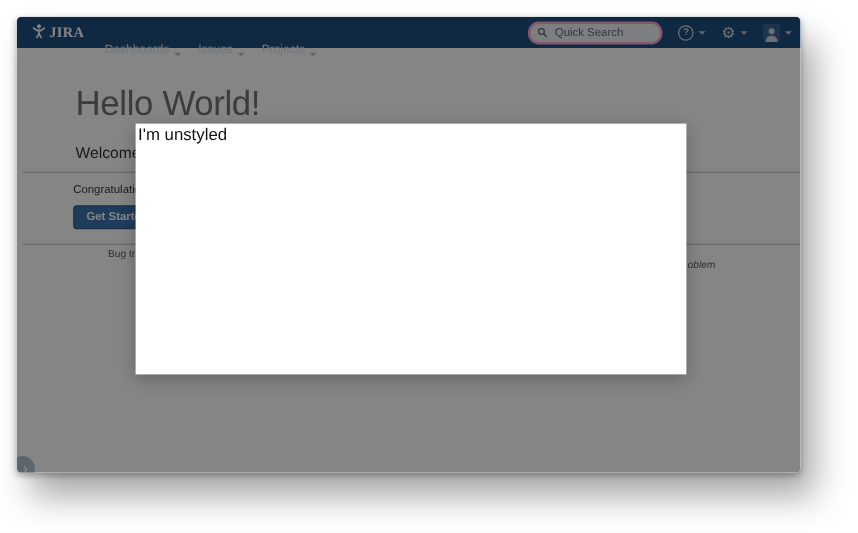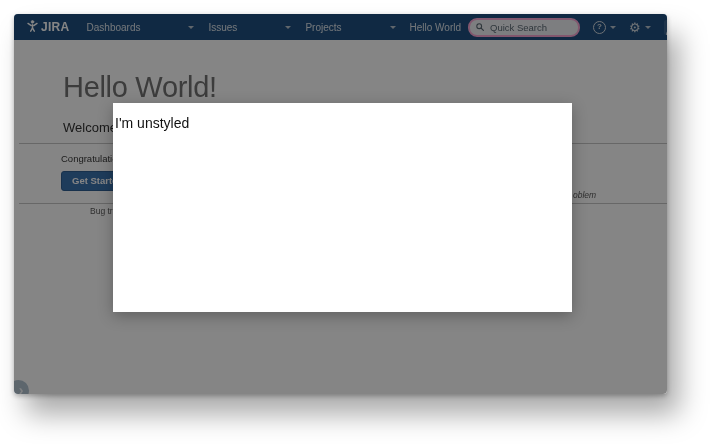--- a/index.html
+++ b/index.html
@@ -3,26 +3,26 @@
 <meta charset="utf-8">
 <style>
   html,body{margin:0;padding:0;background:#ffffff;width:715px;height:444px;overflow:hidden;
     font-family:"Liberation Sans", sans-serif;}
   .window{position:absolute;left:14px;top:14px;width:653px;height:380px;background:#ffffff;
     border-radius:4px;overflow:hidden;
     box-shadow:0 2px 5px rgba(0,0,0,0.28), 12px 20px 28px rgba(0,0,0,0.34);}
   
   .navbar{position:absolute;left:0;top:0;right:0;height:26px;background:#205081;
     display:flex;align-items:center;z-index:1;}
-  .logo{display:flex;align-items:flex-start;margin-left:13px;cursor:pointer;}
+  .logo{display:flex;align-items:flex-start;margin-left:13px;cursor:pointer;font-family:Liberation Serif, serif;}
   .logo svg{display:block;margin-right:3px;}
   .logo-text{color:#ffffff;font-size:12px;font-weight:bold;letter-spacing:0.3px;}
   .nav-items{display:flex;align-items:center;margin-left:10px;}
-  .nav-item{display:flex;align-items:center;color:#dce3ea;font-size:10px;
-    padding:0 7px;height:40px;cursor:pointer;white-space:nowrap;gap:44px;}
+  .nav-item{display:flex;align-items:flex-end;color:#dce3ea;font-size:10px;
+    padding:0 7px;height:40px;cursor:pointer;white-space:nowrap;}
   .caret{width:0;height:0;border-left:3px solid transparent;border-right:3px solid transparent;
     border-top:3px solid #b9c4cf;margin-left:4px;display:inline-block;}
   .create-btn{margin-left:8px;background:#3b73af;color:#ffffff;border:none;border-radius:3px;
     font-family:"Liberation Sans",sans-serif;font-size:9.5px;font-weight:bold;
     padding:4px 9px;cursor:pointer;line-height:1;}
   .nav-right{margin-left:auto;display:flex;align-items:center;margin-right:7px;}
   .search{display:flex;align-items:center;background:rgba(255,255,255,0.93);
     border:2px solid #f9a8d4;border-radius:9px;height:15px;width:96px;padding:0 6px;}
   .search svg{flex:0 0 auto;}
   .search input{border:none;outline:none;background:transparent;width:74px;margin-left:4px;
@@ -42,29 +42,29 @@
   .welcome{position:absolute;left:49px;top:80px;margin:0;font-size:13px;color:#333;}
   .intro-panel{position:absolute;left:5px;right:0;top:103px;height:59px;
     border-top:1px solid #c6c6c6;border-bottom:1px solid #c6c6c6;}
   .congrats{position:absolute;left:42px;top:9px;margin:0;font-size:9.5px;color:#383838;
     white-space:nowrap;}
   .get-started{position:absolute;left:42px;top:27px;background:#3b73af;color:#ffffff;
     border:1px solid #2e5e92;border-radius:3px;font-family:"Liberation Sans",sans-serif;
     font-size:9.5px;font-weight:bold;padding:4px 10px;cursor:pointer;line-height:1;}
   .footer-frag{position:absolute;font-size:8.5px;color:#5a5a5a;white-space:nowrap;}
   .footer-left{left:76px;top:166px;text-align:center;}
-  .footer-right{left:559px;top:150px;font-style:italic;}
+  .footer-right{left:559px;top:175px;font-style:italic;}
   .side-toggle{position:absolute;left:-6px;top:340px;width:21px;height:21px;border-radius:50%;
     background:#b2c3d2;display:flex;align-items:center;justify-content:center;cursor:pointer;}
   .side-toggle span{color:#f3f6f9;font-size:14px;font-weight:bold;line-height:1;
     margin-left:5px;margin-top:-2px;}
   
   .blanket{position:absolute;left:0;top:0;right:0;bottom:0;background:rgba(0,0,0,0.48);z-index:5;}
   .dialog{position:absolute;left:99px;top:89px;width:459px;height:209px;background:#ffffff;
-    z-index:6;box-shadow:0 4px 14px rgba(0,0,0,0.28);padding:11px 0 0 2px;box-sizing:border-box;}
+    z-index:6;box-shadow:0 4px 14px rgba(0,0,0,0.28);padding:1px 0 0 2px;box-sizing:border-box;}
   .dialog-text{font-size:14px;color:#111;line-height:1.2;}
 </style>
 </head>
 <body>
 
 <div class="window">
 
   <div class="navbar">
     <div class="logo">
       <svg width="11" height="12" viewBox="0 0 11 12">
@@ -85,23 +85,20 @@
         <span>Dashboards</span>
         <i class="caret"></i>
       </div>
       <div class="nav-item">
         <span>Issues</span>
         <i class="caret"></i>
       </div>
       <div class="nav-item">
         <span>Projects</span>
         <i class="caret"></i>
-      </div>
-      <div class="nav-item">
-        <span>Hello World</span>
       </div>
     </div>
 
 
     <div class="nav-right">
       <div class="search">
         <svg width="8" height="8" viewBox="0 0 8 8">
           <circle cx="3.2" cy="3.2" r="2.4" fill="none" stroke="#5d6a74" stroke-width="1.1"></circle>
           <path d="M5.1 5.1 L7.4 7.4" stroke="#5d6a74" stroke-width="1.2" stroke-linecap="round"></path>
         </svg>

